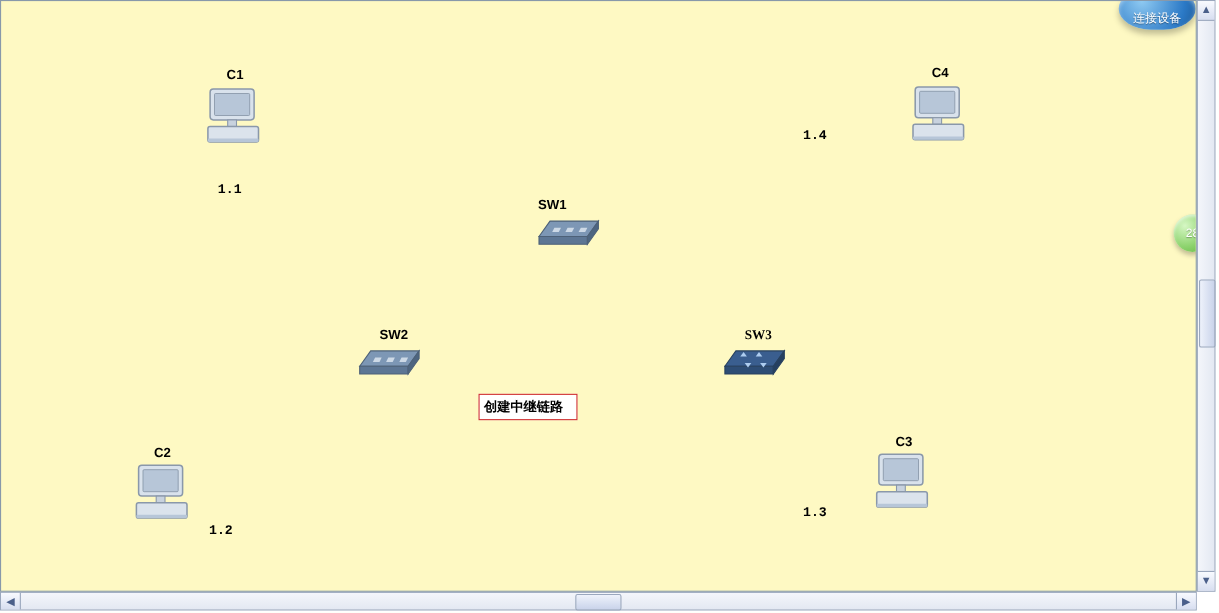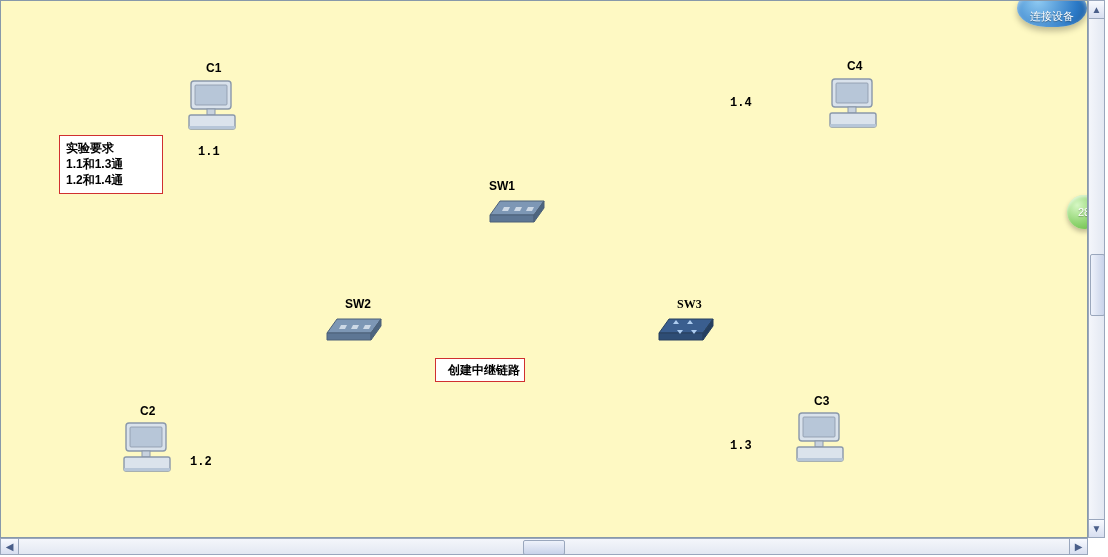--- a/index.html
+++ b/index.html
@@ -120,20 +120,21 @@
     position: absolute;
     font-weight: bold;
     color: #000;
     white-space: nowrap;
   }
   .iplabel {
     position: absolute;
     font-weight: bold;
     color: #000;
     font-family: "Courier New", monospace;
+    margin-top: 20px;
   }
 
   .pc-icon {
     position: absolute;
     width: 60px;
     height: 60px;
   }
   .sw-icon {
     position: absolute;
     width: 58px;
@@ -195,27 +196,22 @@
   <div class="canvas-inner">
 
     <div class="top-badge">
       <span>连接设备</span>
     </div>
 
     <div class="green-badge">
       <span>28</span>
     </div>
 
-    <div id="reqbox" class="red-box" style="left:58px; top:134px; width:90px;">
-        <div>实验要求</div>
-        <div>1.1和1.3通</div>
-        <div>1.2和1.4通</div>
-      </div>
-
-    <div class="red-box" style="left:434px; top:357px; width:80px; text-align:right; padding:3px 4px;">
+
+    <div class="red-box" style="left:434px; top:357px; width:80px; text-align:left; padding:3px 4px;">
       <span>创建中继链路</span>
     </div>
 
     <div class="label" style="left:205px; top:60px;">C1</div>
     <svg class="pc-icon" style="left:182px; top:76px;" viewBox="0 0 60 60">
       <rect x="8" y="4" width="40" height="28" rx="3" fill="#d9e2ec" stroke="#8a98aa" stroke-width="1.4"></rect>
       <rect x="12" y="8" width="32" height="20" rx="1" fill="#b7c6d8" stroke="#8a98aa" stroke-width="0.8"></rect>
       <rect x="24" y="32" width="8" height="6" fill="#c8d2de" stroke="#8a98aa" stroke-width="1"></rect>
       <rect x="6" y="38" width="46" height="14" rx="2" fill="#dbe3ec" stroke="#8a98aa" stroke-width="1.4"></rect>
       <rect x="6" y="49" width="46" height="3" rx="1" fill="#b7c6d8"></rect>

